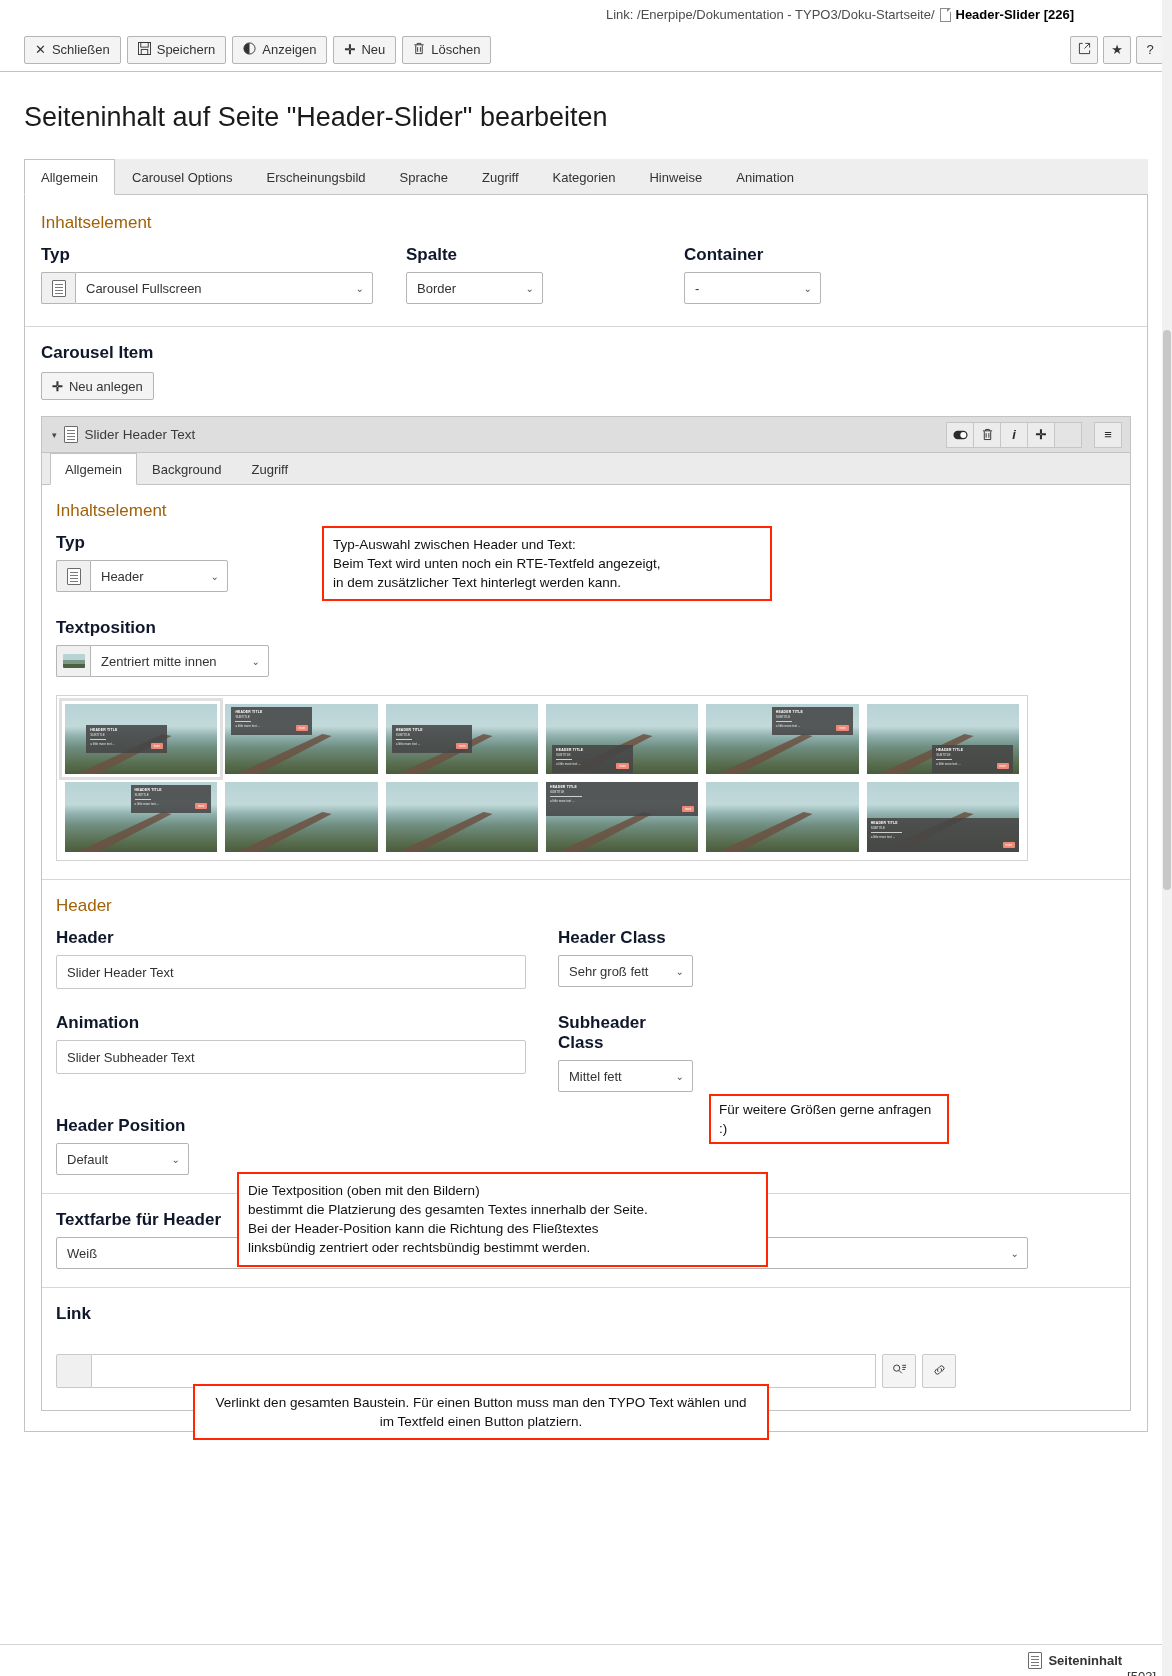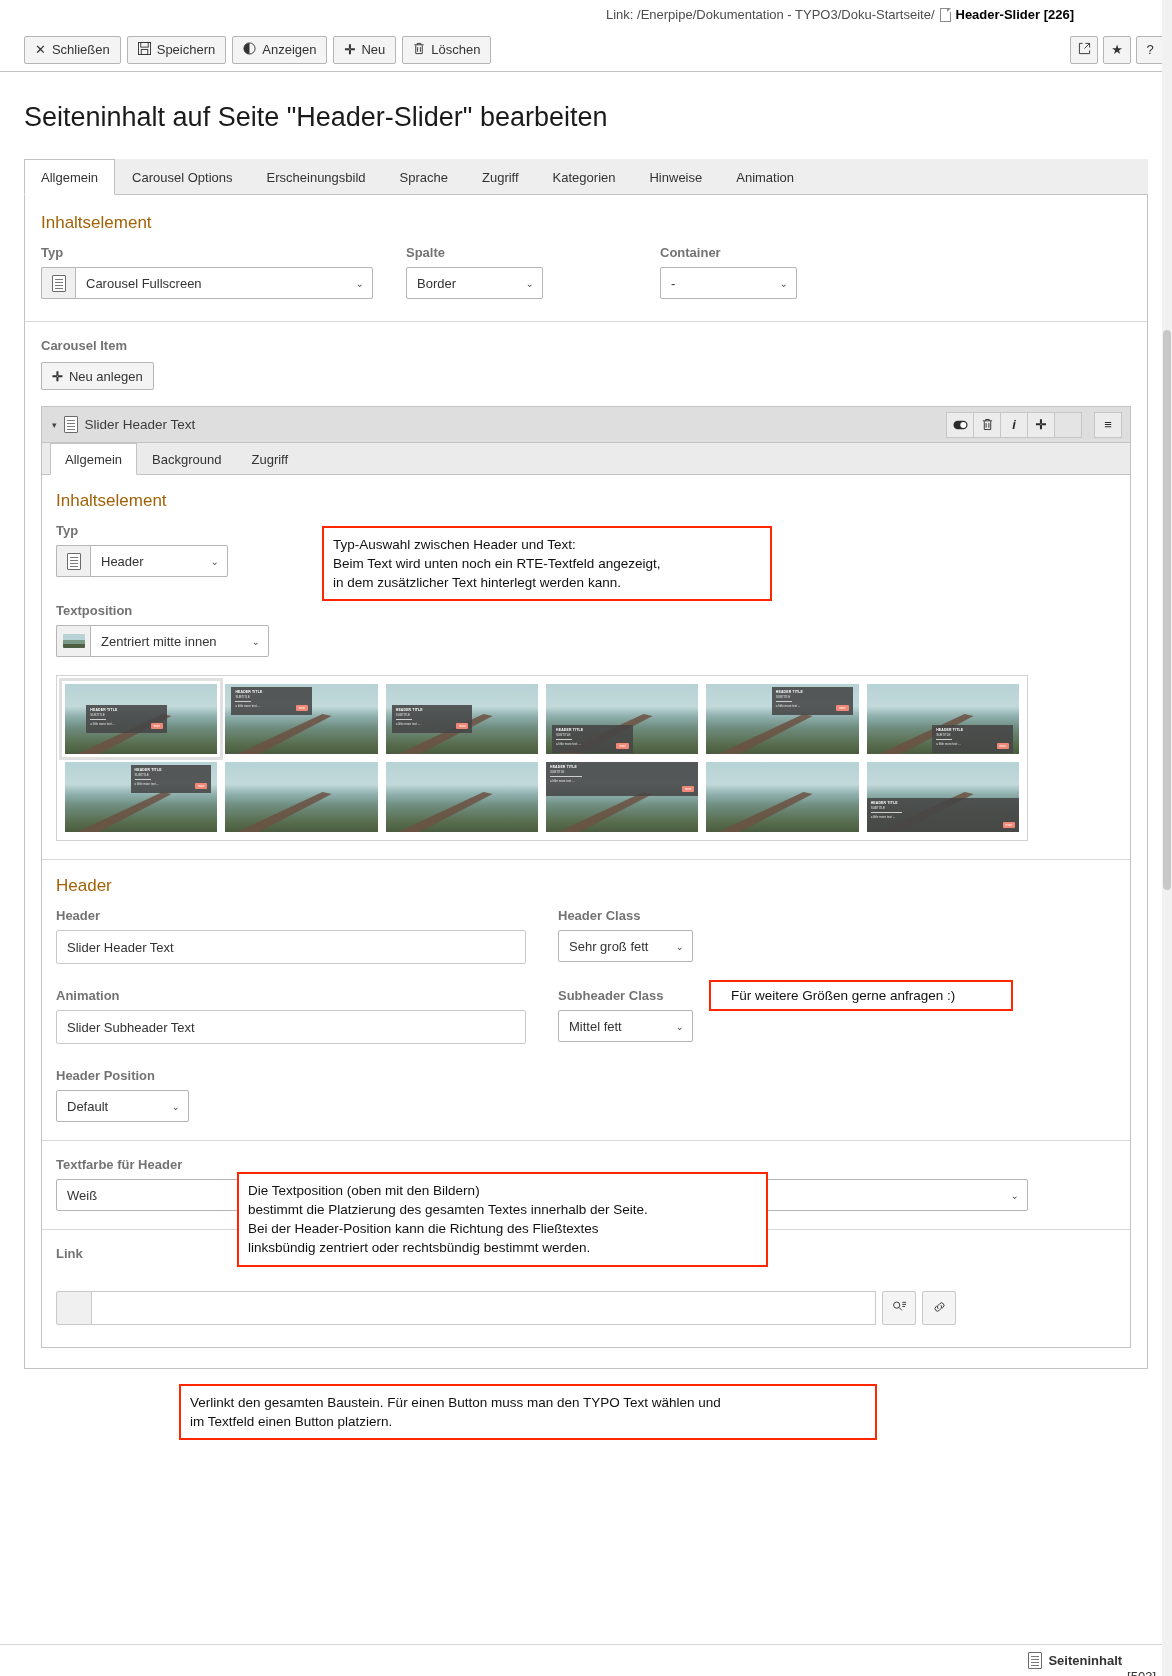--- a/index.html
+++ b/index.html
@@ -68,21 +68,21 @@
   }
   .tab.active{
     background:#ffffff; border-color:#c3c3c3; border-bottom:1px solid #fff;
     margin-bottom:-1px; height:36px; line-height:36px;
   }
 
   .panel{ border:1px solid #c3c3c3; border-top:none; background:#fff; }
   .section{ padding:18px 16px 22px 16px; border-bottom:1px solid #d7d7d7; }
   .section:last-child{ border-bottom:none; }
   .legend{ font-size:17px; color:#a16207; margin:0 0 12px 0; font-weight:normal; }
-  .lbl{ font-size:13px; font-weight:bold; color:#737373; margin-bottom:7px; display:block; }
+  .lbl{ font-size:17px; font-weight:bold; color:#0f172a; margin-bottom:7px; display:block; }
 
   .row3{ display:flex; gap:33px; }
   .col-typ{ width:332px; }
   .col-spalte{ width:137px; }
   .col-container{ width:137px; }
 
   .selwrap{ display:flex; }
   .sel-icon{
     width:34px; border:1px solid #b5b5b5; border-right:none; background:#f0f0f0;
     display:flex; align-items:center; justify-content:center; height:32px;
@@ -317,21 +317,21 @@
             </div>
           </div>
         </div>
         <div class="col-spalte">
           <span class="lbl">Spalte</span>
           <div class="selbox">
             <span>Border</span>
             <span class="chev">⌄</span>
           </div>
         </div>
-        <div class="col-container" style="margin-left:84px;">
+        <div class="col-container" style="margin-left:108px;">
           <span class="lbl">Container</span>
           <div class="selbox">
             <span>-</span>
             <span class="chev">⌄</span>
           </div>
         </div>
       </div>
     </div>
 
     <div class="inline-wrap">
@@ -639,32 +639,32 @@
 
   </div>
 </div>
 
 <div class="note" style="left:322px; top:526px; width:450px;">
   <div>Typ-Auswahl zwischen Header und Text:</div>
   <div>Beim Text wird unten noch ein RTE-Textfeld angezeigt,</div>
   <div>in dem zusätzlicher Text hinterlegt werden kann.</div>
 </div>
 
-<div class="note" style="left:709px; top:980px; width:304px; padding:4px 20px;">
+<div class="note" style="left:709px; top:1094px; width:240px; padding:4px 8px;">
   <div>Für weitere Größen gerne anfragen :)</div>
 </div>
 
 <div class="note" style="left:237px; top:1172px; width:531px;">
   <div>Die Textposition (oben mit den Bildern)</div>
   <div>bestimmt die Platzierung des gesamten Textes innerhalb der Seite.</div>
   <div>Bei der Header-Position kann die Richtung des Fließtextes</div>
   <div>linksbündig zentriert oder rechtsbündig bestimmt werden.</div>
 </div>
 
-<div class="note" style="left:179px; top:1384px; width:698px;">
+<div class="note" style="left:193px; top:1384px; width:576px;text-align:center;">
   <div>Verlinkt den gesamten Baustein. Für einen Button muss man den TYPO Text wählen und</div>
   <div>im Textfeld einen Button platziern.</div>
 </div>
 
 <div class="footer">
   <span class="c-icon fi"></span>
   <b>Seiteninhalt</b>
   <span style="margin-left:5px;margin-top:32px;">[503]</span>
 </div>
 

